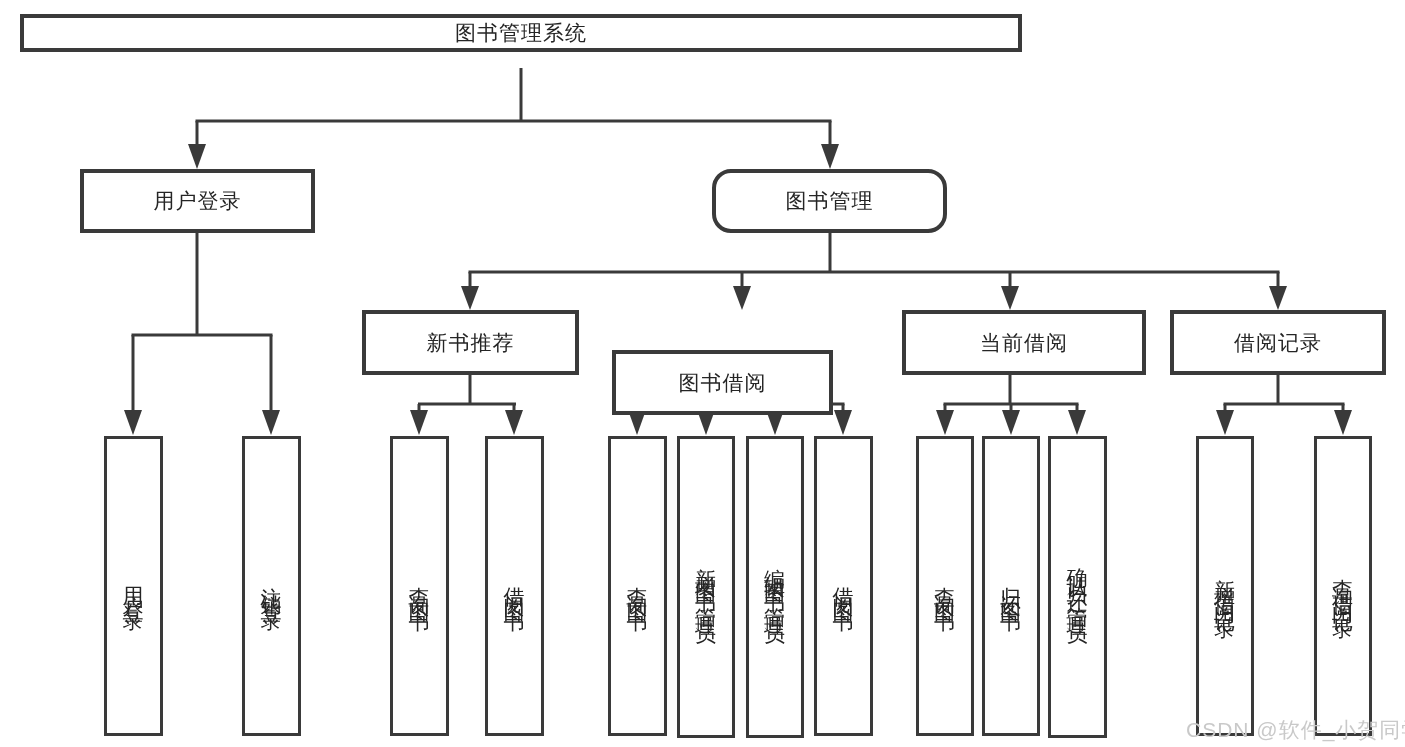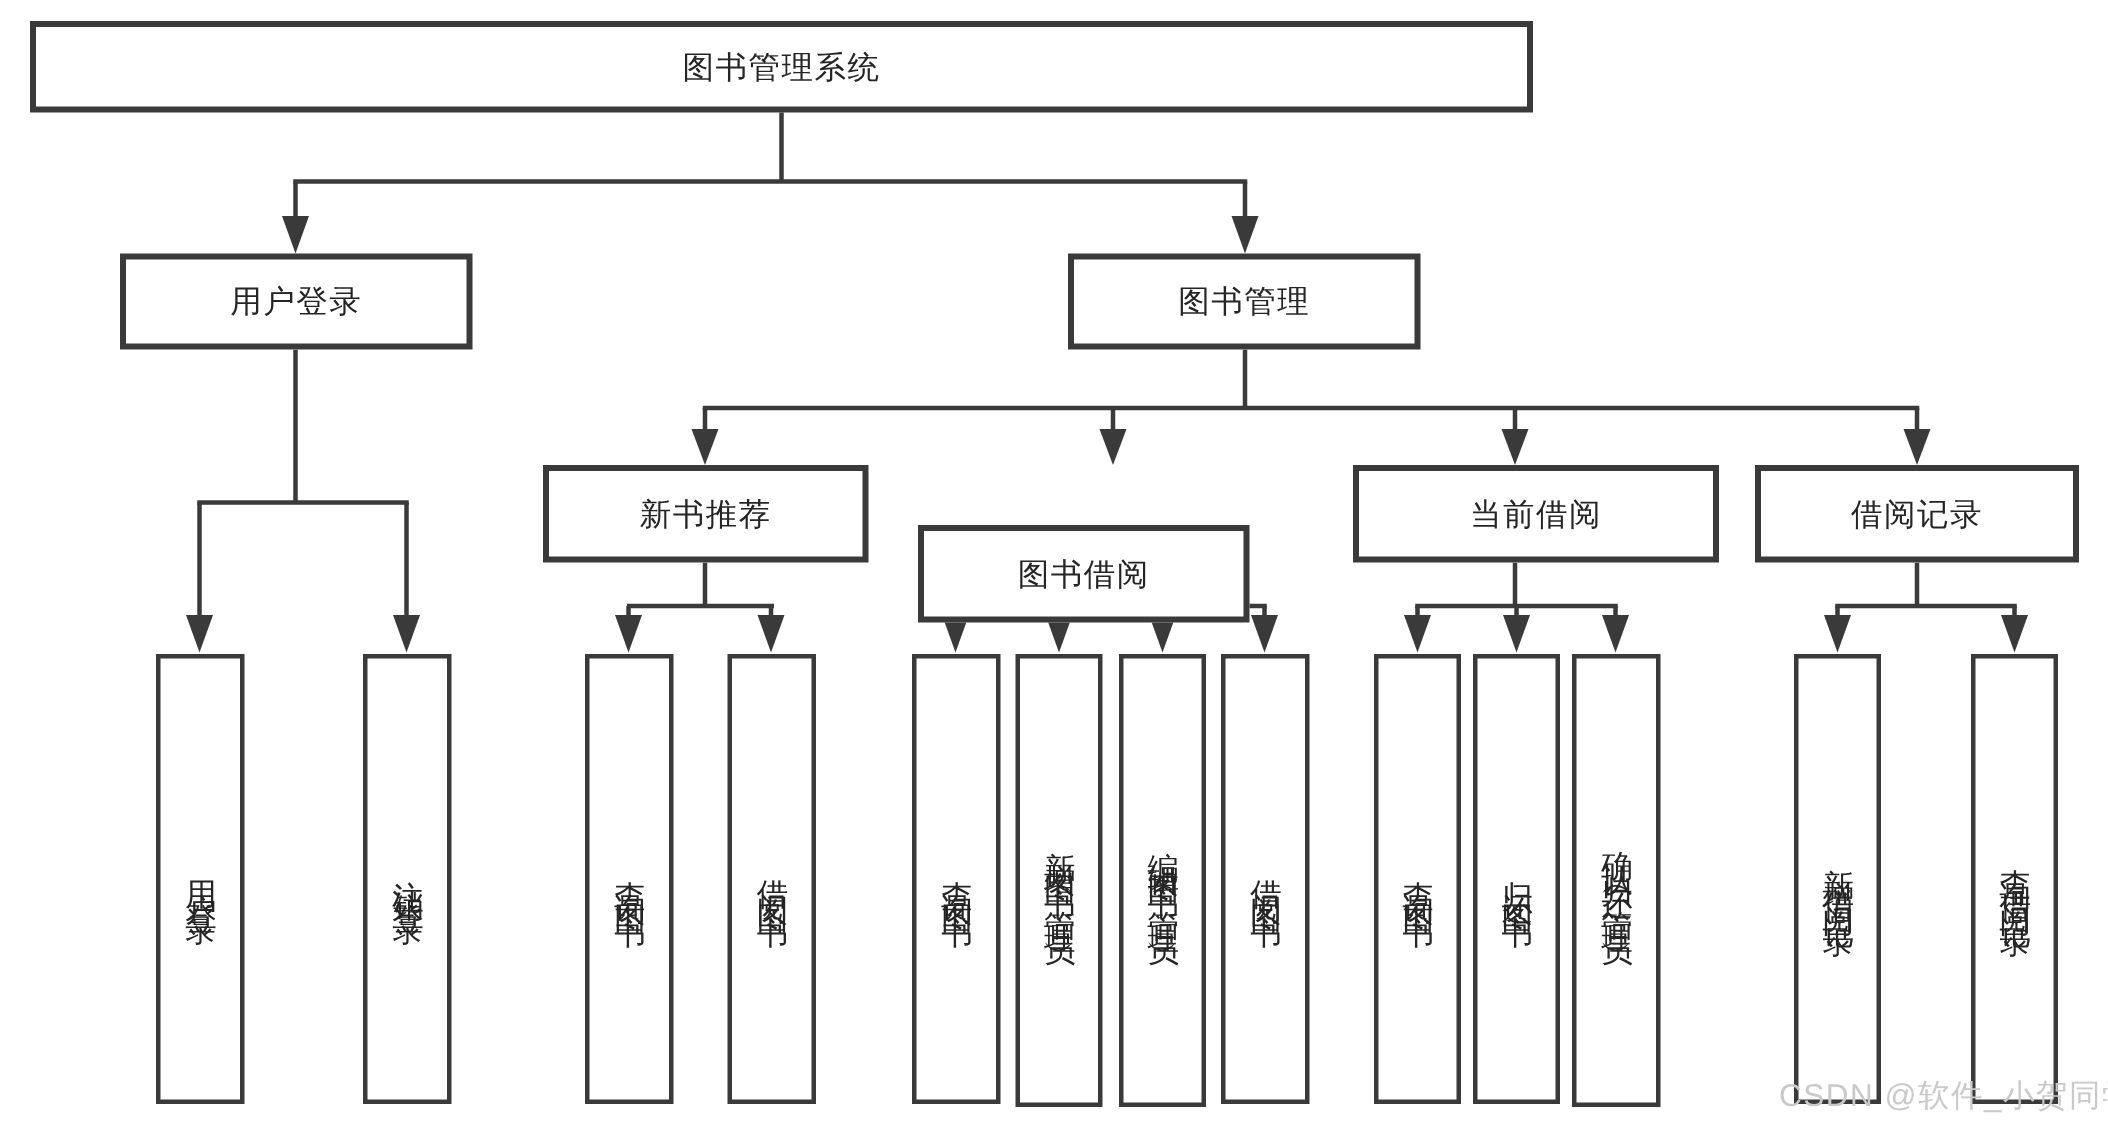--- a/index.html
+++ b/index.html
@@ -112,28 +112,28 @@
       <polygon points="1068,410 1086,410 1077,435"></polygon>
 
     <line x1="1278" y1="375" x2="1278" y2="404"></line>
     <line x1="1223.5" y1="404" x2="1344.5" y2="404"></line>
     <line x1="1225" y1="404" x2="1225" y2="418"></line>
       <polygon points="1216,410 1234,410 1225,435"></polygon>
     <line x1="1343" y1="404" x2="1343" y2="418"></line>
       <polygon points="1334,410 1352,410 1343,435"></polygon>
   </svg>
 
-  <div class="node" style="left:20px;top:14px;width:1002px;height:61px;">
+  <div class="node" style="left:20px;top:14px;width:1002px;height:38px;">
     <span>图书管理系统</span>
   </div>
 
   <div class="node" style="left:80px;top:169px;width:235px;height:64px;">
     <span>用户登录</span>
   </div>
-  <div class="node" style="left:712px;top:169px;width:235px;height:64px;">
+  <div class="node" style="left:712px;top:169px;width:235px;height:64px;border-radius:19px;">
     <span>图书管理</span>
   </div>
 
   <div class="node" style="left:362px;top:310px;width:217px;height:65px;">
     <span>新书推荐</span>
   </div>
   <div class="node" style="left:612px;top:310px;width:221px;height:65px;margin-top:40px;">
     <span>图书借阅</span>
   </div>
   <div class="node" style="left:902px;top:310px;width:244px;height:65px;">

